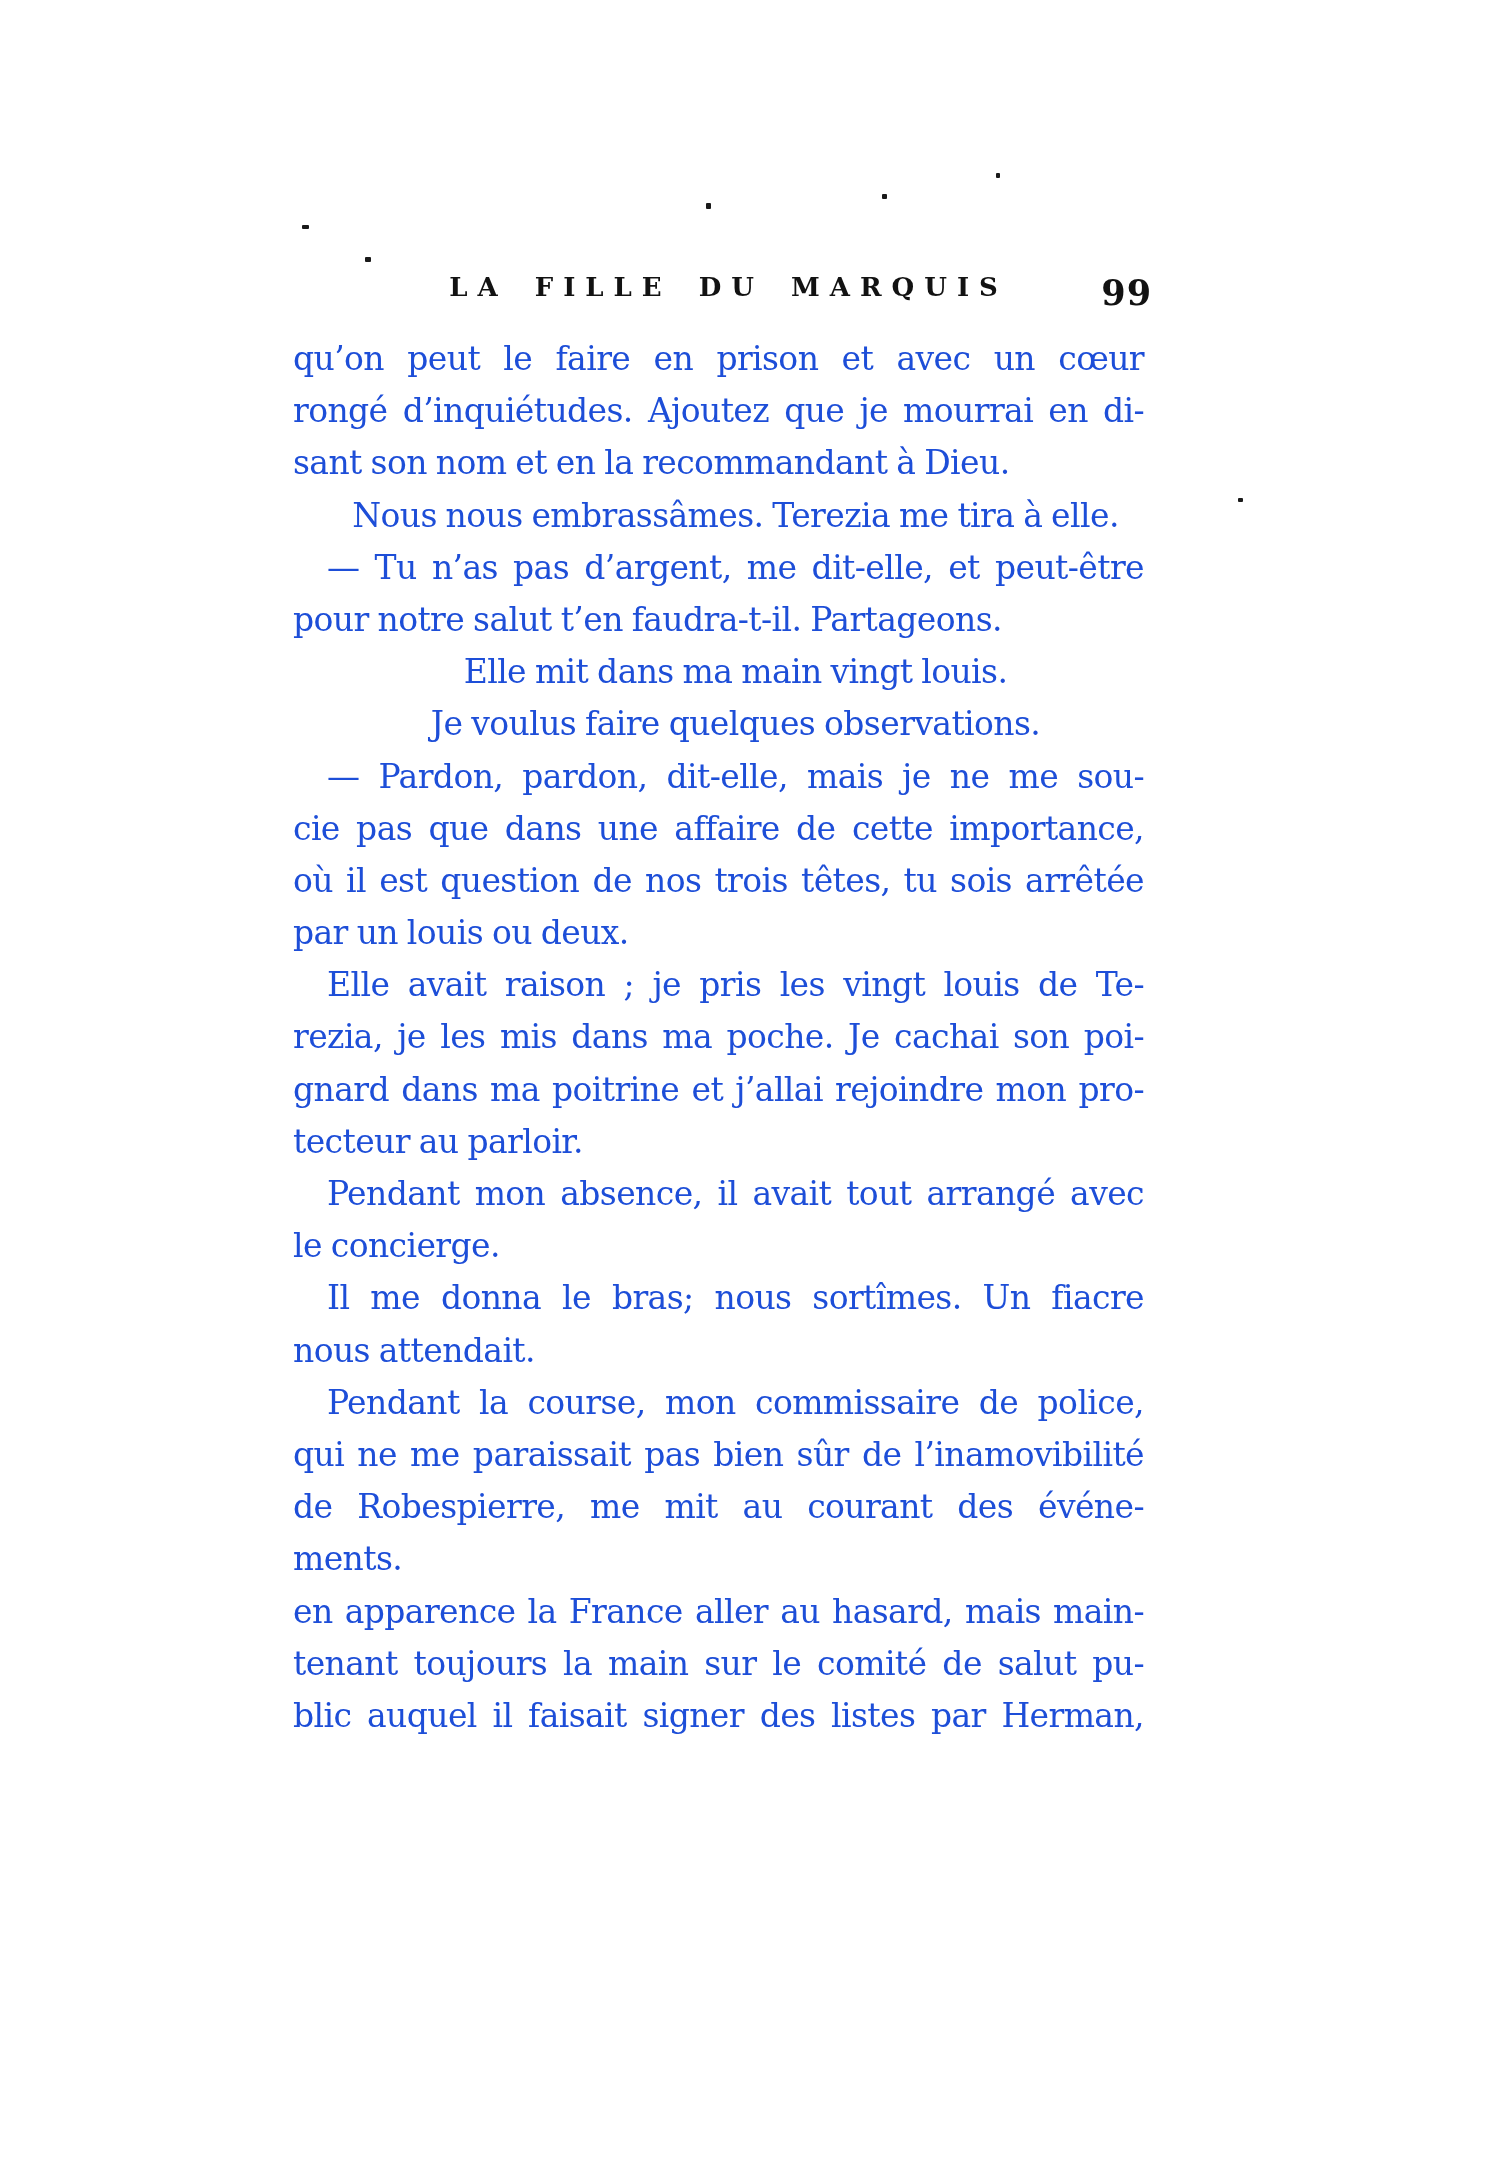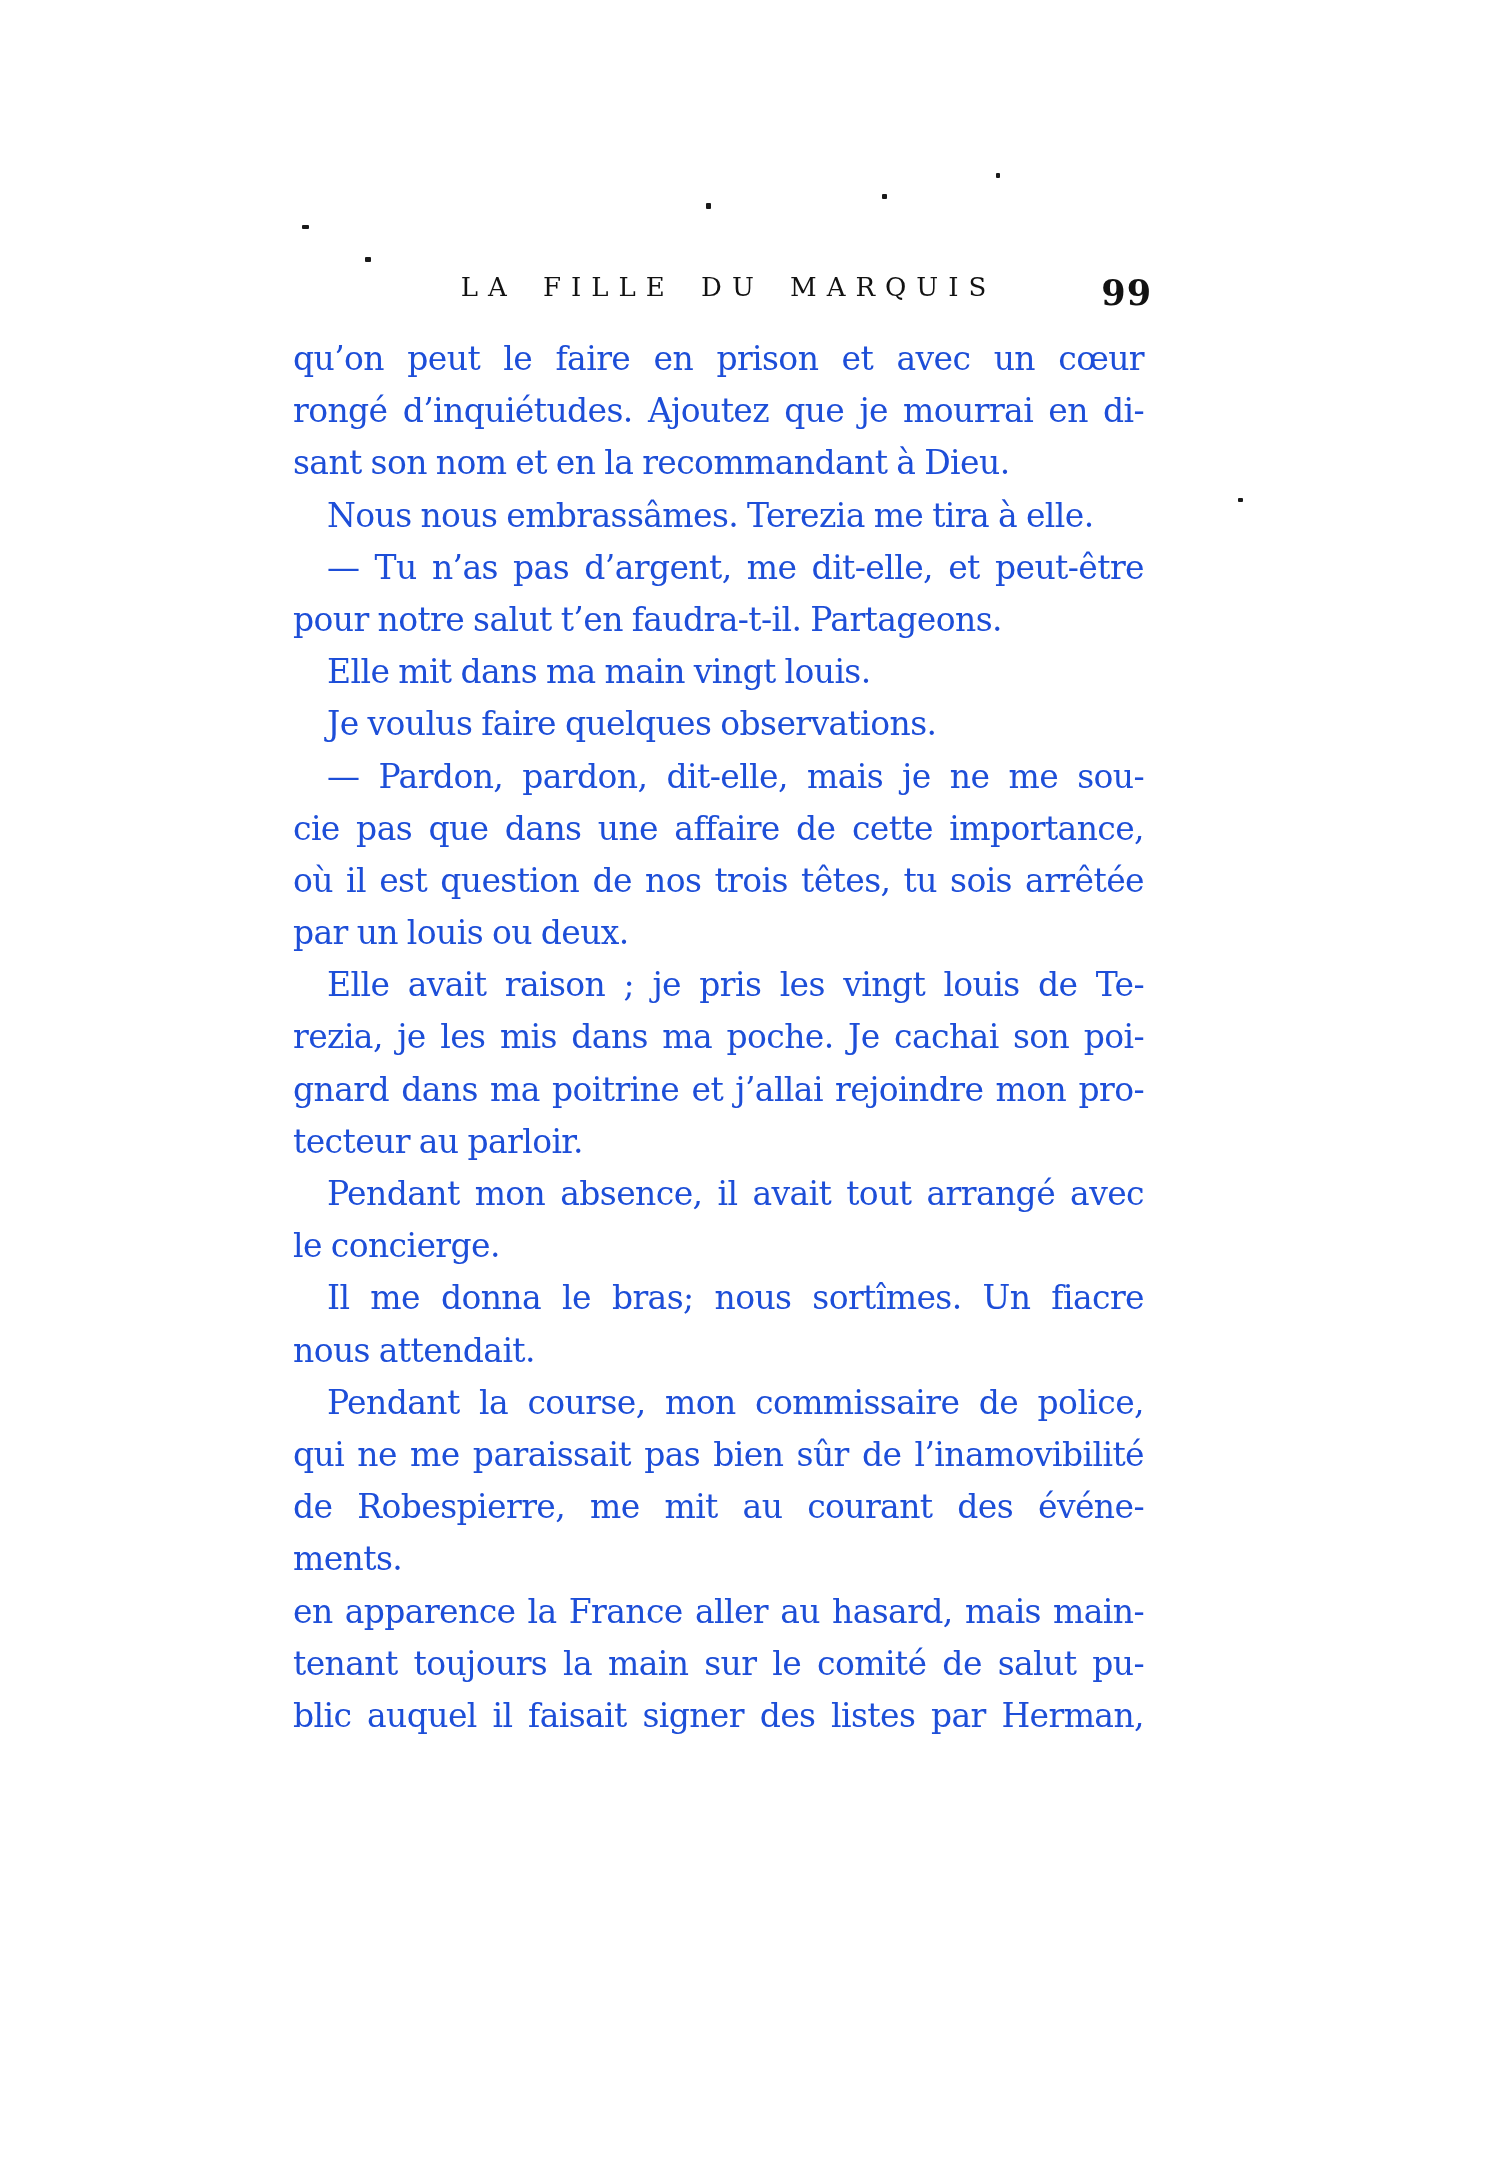--- a/index.html
+++ b/index.html
@@ -24,21 +24,21 @@
     width: 851px;
     height: 40px;
   }
   .header-title {
     position: absolute;
     left: 50%;
     transform: translateX(-50%);
     margin-left: 10px;
     top: 0;
     font-size: 26px;
-    font-weight: normal;
+    font-weight: bold;
     letter-spacing: 10px;
     word-spacing: 8px;
     white-space: nowrap;
     color: #121212;
     text-align: center;
   }
   .page-number {
     position: absolute;
     right: -8px;
     top: 0;
@@ -63,20 +63,21 @@
     white-space: nowrap;
     text-align: left;
     color: #1d4ed8;
   }
   .line.just {
     text-align: justify;
     text-align-last: justify;
   }
   .line.indent {
     padding-left: 34px;
+    text-align: center;
   }
   
   .speck {
     position: absolute;
     background: #1a1a1a;
     border-radius: 1px;
   }
   .speck.s1 { left: 706px;  top: 203px; width: 5px; height: 6px; }
   .speck.s2 { left: 302px;  top: 225px; width: 7px; height: 4px; }
   .speck.s3 { left: 365px;  top: 257px; width: 6px; height: 5px; }

